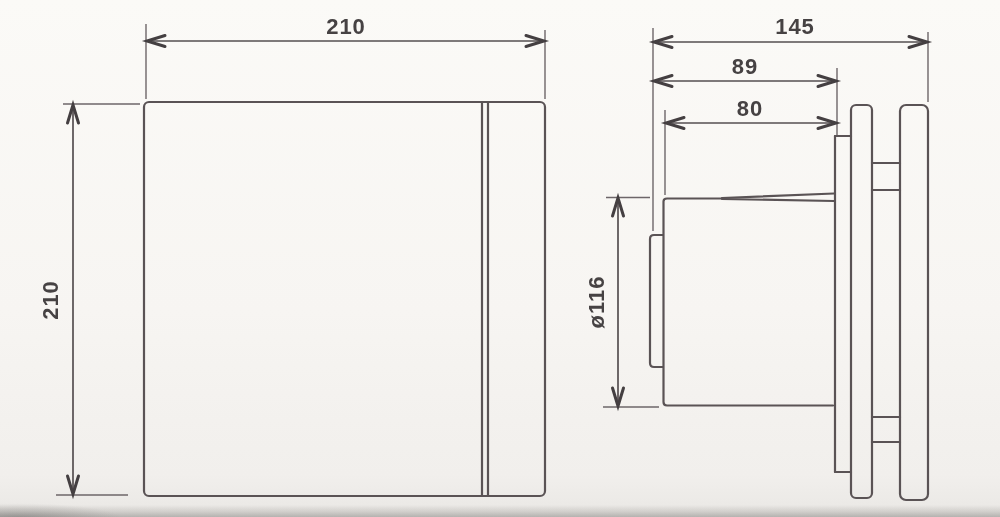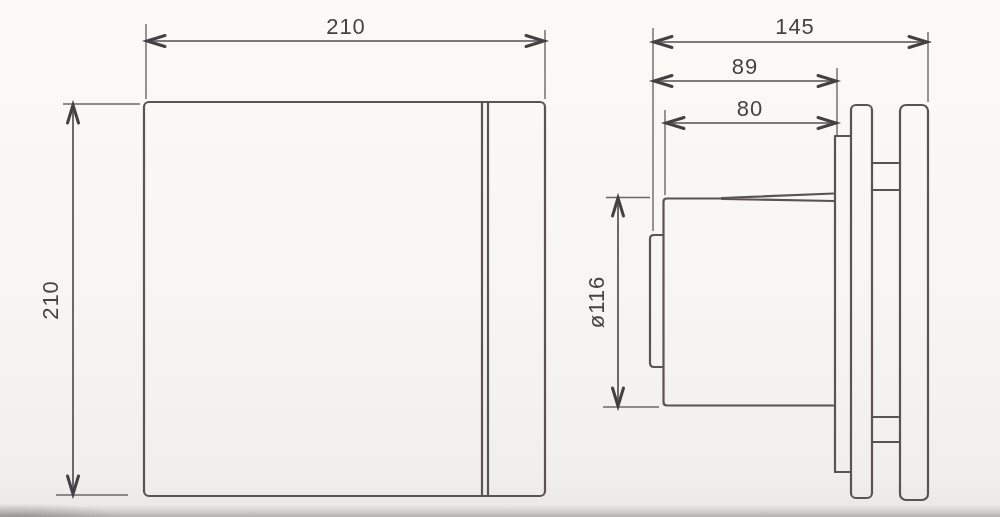--- a/index.html
+++ b/index.html
@@ -2,21 +2,21 @@
 <html><head>
 <meta charset="utf-8">
 <style>
   html,body{margin:0;padding:0;}
   body{
     width:1000px;height:517px;overflow:hidden;
     font-family:"Liberation Sans",sans-serif;
     background:linear-gradient(180deg,#fbfaf7 0%,#f7f5f2 60%,#f1efec 92%,#e9e7e4 100%);
     position:relative;
   }
-  .sheet{position:absolute;inset:0;}
+  .sheet{position:absolute;inset:0;font-weight:bold;}
   .scan-shadow{
     position:absolute;left:0;right:0;bottom:0;height:12px;
     background:linear-gradient(180deg,rgba(120,116,112,0) 0%,rgba(120,116,112,.22) 55%,rgba(95,92,90,.38) 100%);
     pointer-events:none;
   }
   .scan-smudge{
     position:absolute;left:0;bottom:0;width:120px;height:14px;
     background:radial-gradient(ellipse at 15% 100%,rgba(90,88,86,.35),rgba(90,88,86,0) 70%);
     pointer-events:none;
   }

